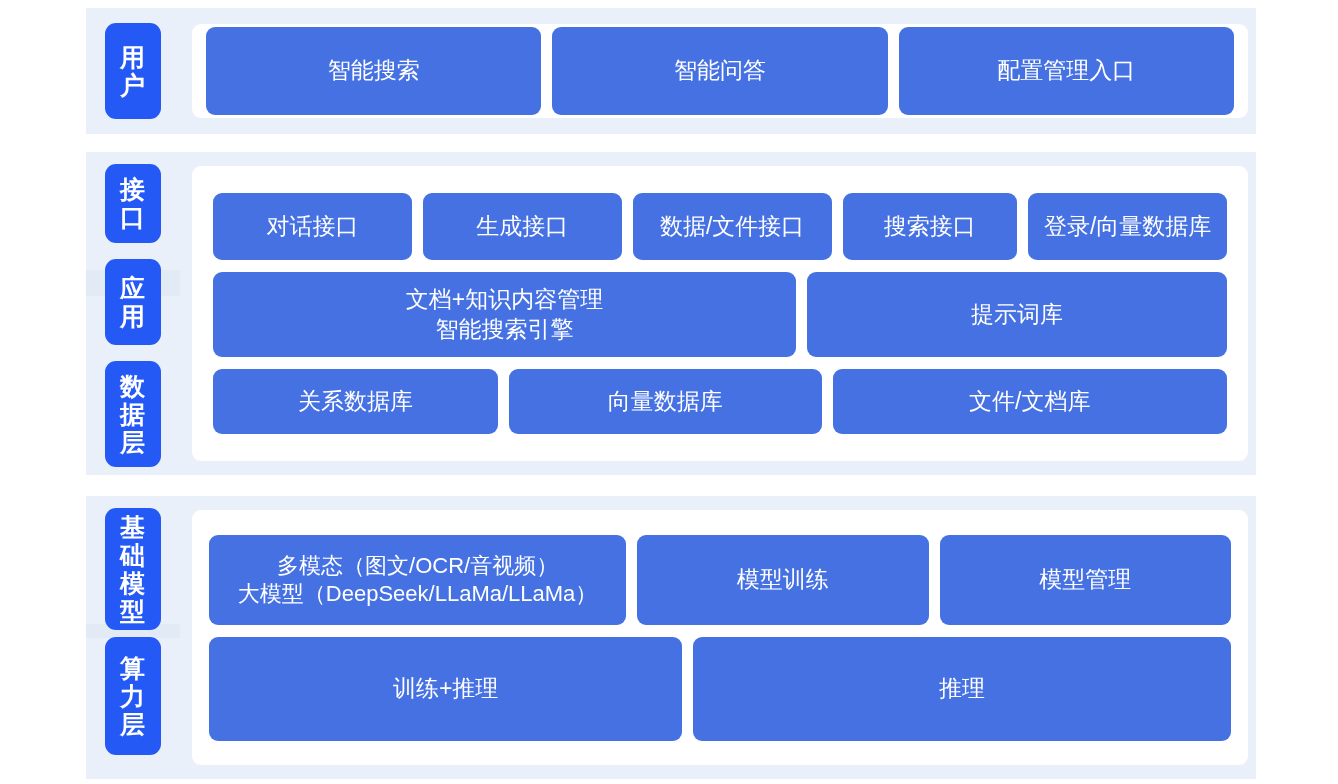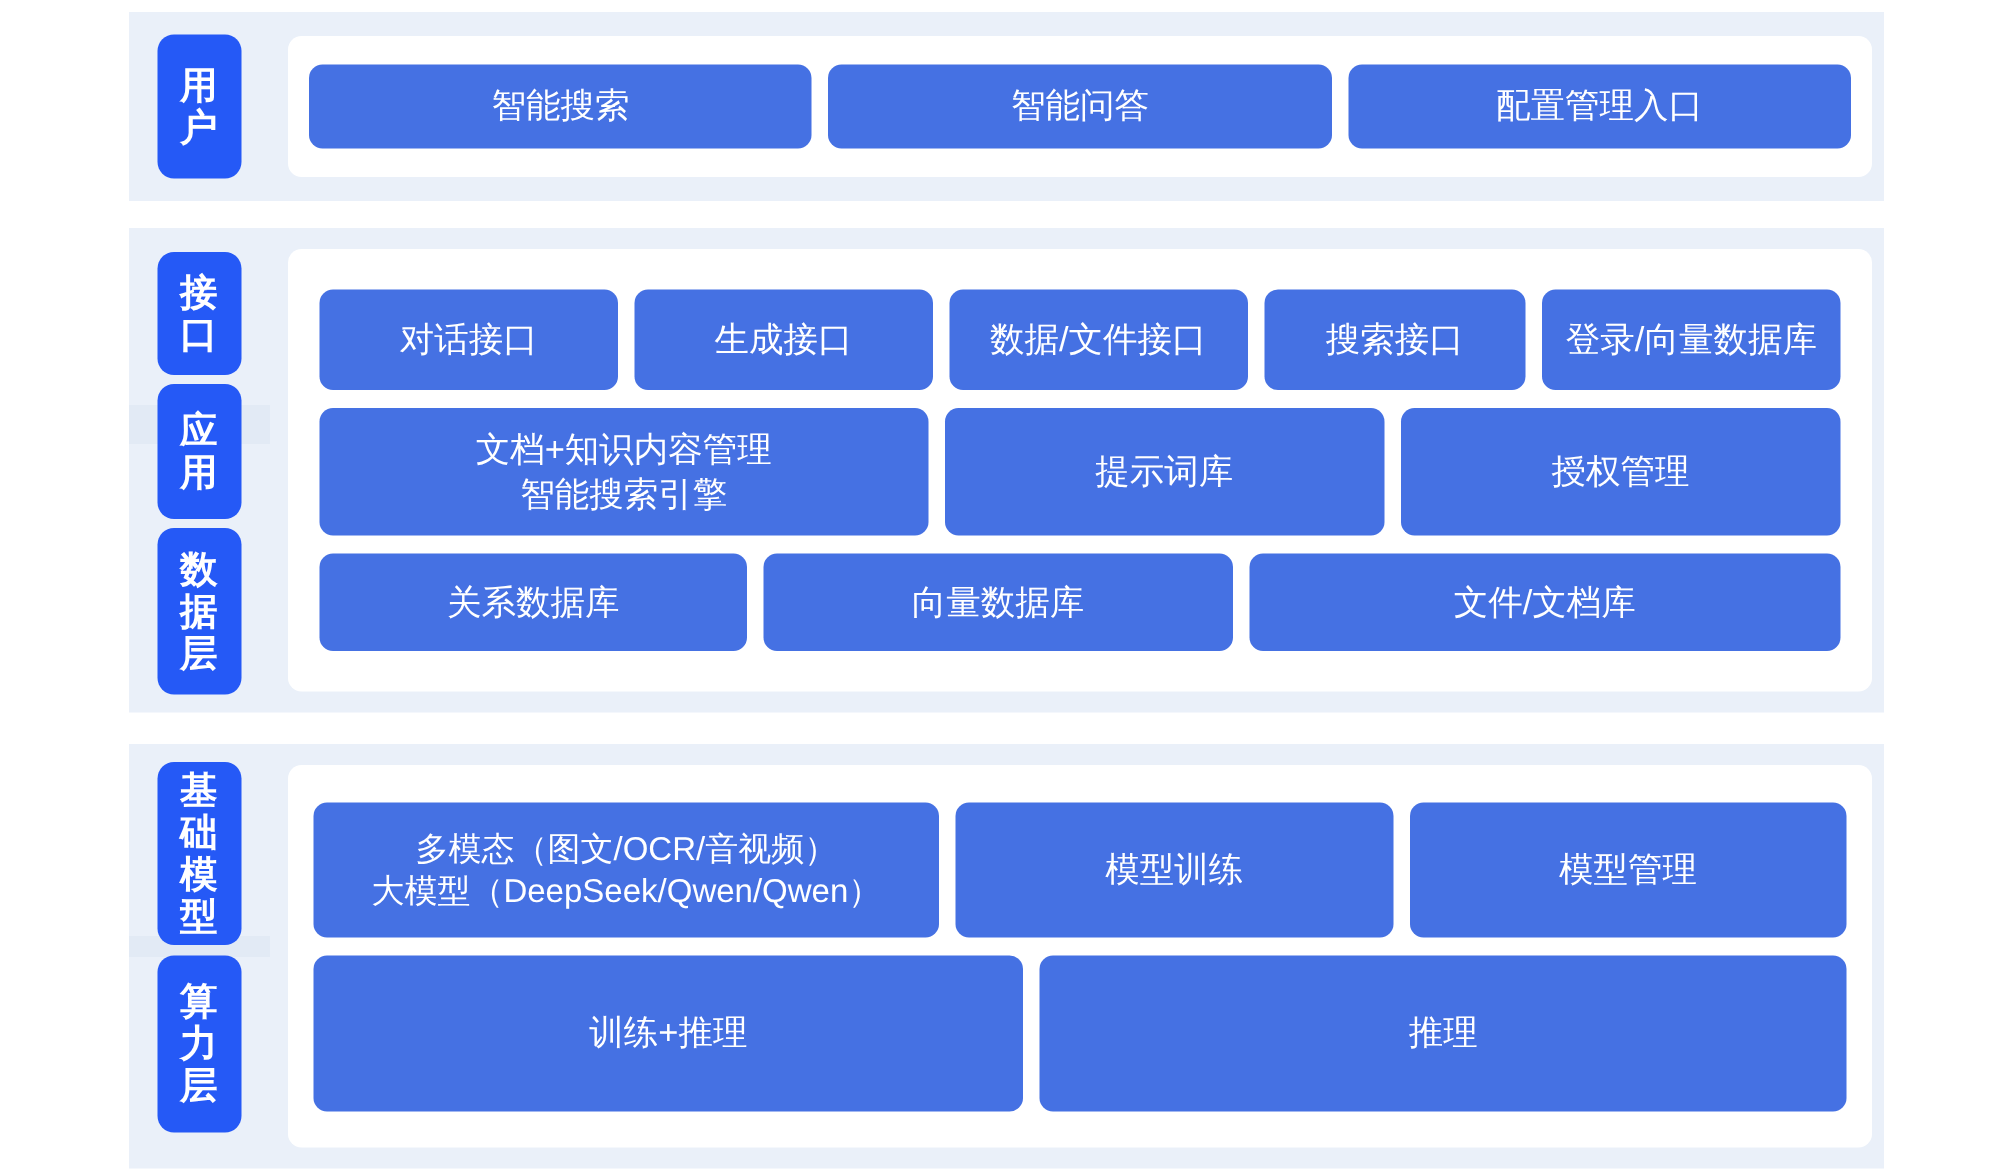--- a/index.html
+++ b/index.html
@@ -94,26 +94,26 @@
     font-size: 23px;
     line-height: 1.28;
     white-space: pre-line;
     padding: 4px 6px;
     box-sizing: border-box;
   }
 
   
   #sec-user { top: 8px; height: 126px; }
   #sec-user .card { margin: 16px 8px 16px 12px; padding: 10px 14px; }
-  #sec-user .tile { height: 56px; }
+  #sec-user .tile { height: 88px; }
   #sec-user .rail-label { height: 96px; }
 
   
   #sec-mid { top: 152px; height: 323px; }
-  #sec-mid .label-rail { justify-content: center; padding-top: 12px; gap: 6px; }
+  #sec-mid .label-rail { justify-content: flex-end; padding-top: 12px; gap: 16px; }
   #sec-mid .rail-label.r-if   { height: 82px; }
   #sec-mid .rail-label.r-app  { height: 90px; }
   #sec-mid .rail-label.r-data { height: 111px; }
   #sec-mid .card { margin: 14px 8px 14px 12px; padding: 16px 21px; gap: 12px; }
   #sec-mid .row-if   .tile { height: 67px; }
   #sec-mid .row-app  .tile { height: 85px; }
   #sec-mid .row-data .tile { height: 65px; text-align: right; }
 
   
   .rail-stripe {
@@ -168,21 +168,20 @@
         <div class="tile" style="flex:1 1 0">生成接口</div>
         <div class="tile" style="flex:1 1 0">数据/文件接口</div>
         <div class="tile" style="flex:0.87 1 0">搜索接口</div>
         <div class="tile" style="flex:1 1 0">登录/向量数据库</div>
       </div>
 
       <div class="tile-row row-app">
         <div class="tile" style="flex:1.4 1 0">文档+知识内容管理
 智能搜索引擎</div>
         <div class="tile" style="flex:1 1 0">提示词库</div>
-        <div class="tile" style="flex:1 1 0">授权管理</div>
       </div>
 
       <div class="tile-row row-data">
         <div class="tile" style="flex:1 1 0">关系数据库</div>
         <div class="tile" style="flex:1.1 1 0">向量数据库</div>
         <div class="tile" style="flex:1.4 1 0">文件/文档库</div>
       </div>
 
     </div>
   </div>
@@ -190,21 +189,21 @@
   <div class="section" id="sec-base">
     <div class="rail-stripe" style="top:128px;height:14px"></div>
     <div class="label-rail">
       <div class="rail-label r-fm rail-rel">基础模型</div>
       <div class="rail-label r-cmp rail-rel">算力层</div>
     </div>
     <div class="card">
 
       <div class="tile-row row-fm">
         <div class="tile multiline" style="flex:1.45 1 0">多模态（图文/OCR/音视频）
-大模型（DeepSeek/Qwen/Qwen）</div>
+大模型（DeepSeek/LLaMa/LLaMa）</div>
         <div class="tile" style="flex:1 1 0">模型训练</div>
         <div class="tile" style="flex:1 1 0">模型管理</div>
       </div>
 
       <div class="tile-row row-cmp">
         <div class="tile" style="flex:1 1 0">训练+推理</div>
         <div class="tile" style="flex:1.14 1 0">推理</div>
       </div>
 
     </div>

